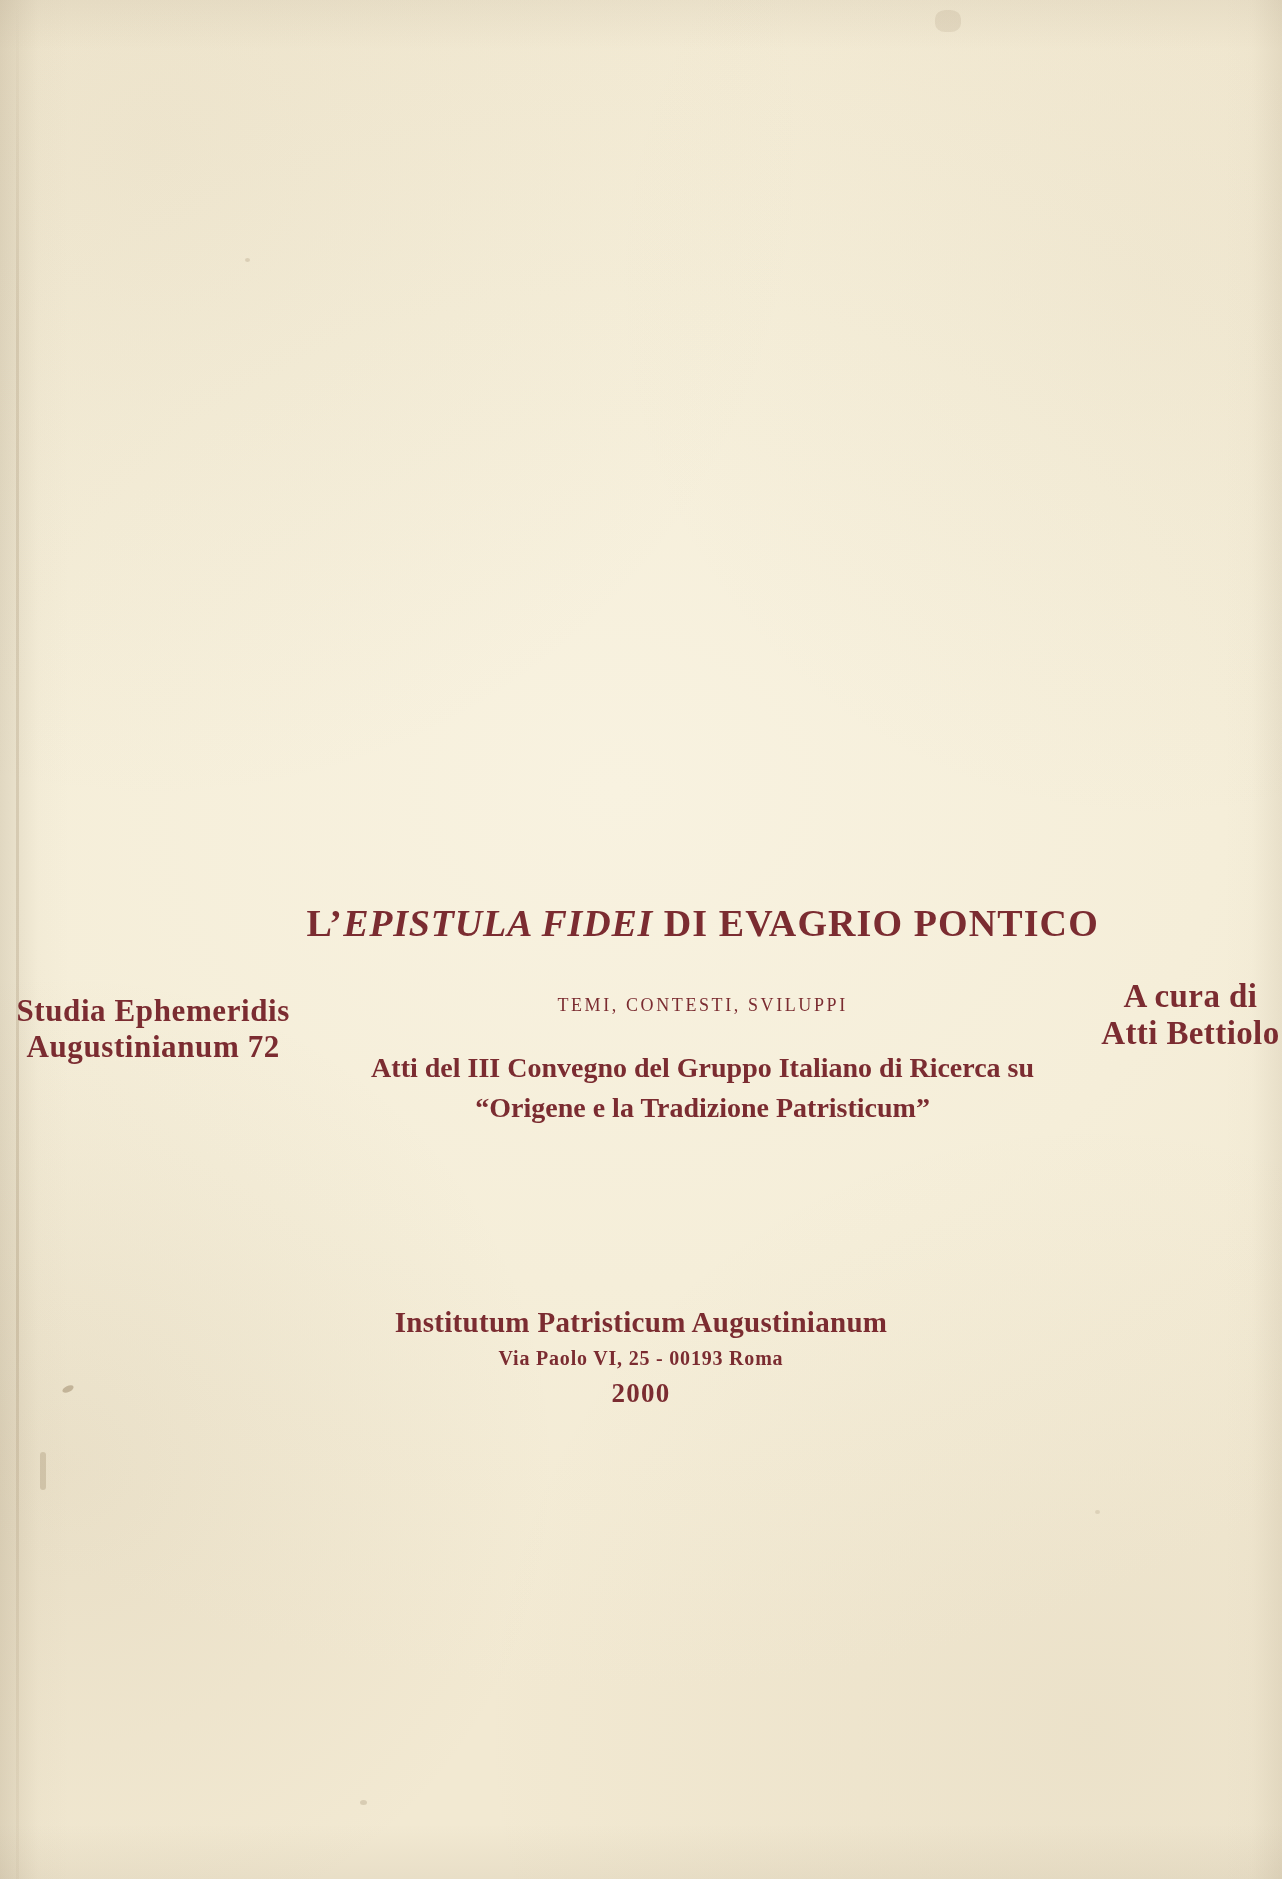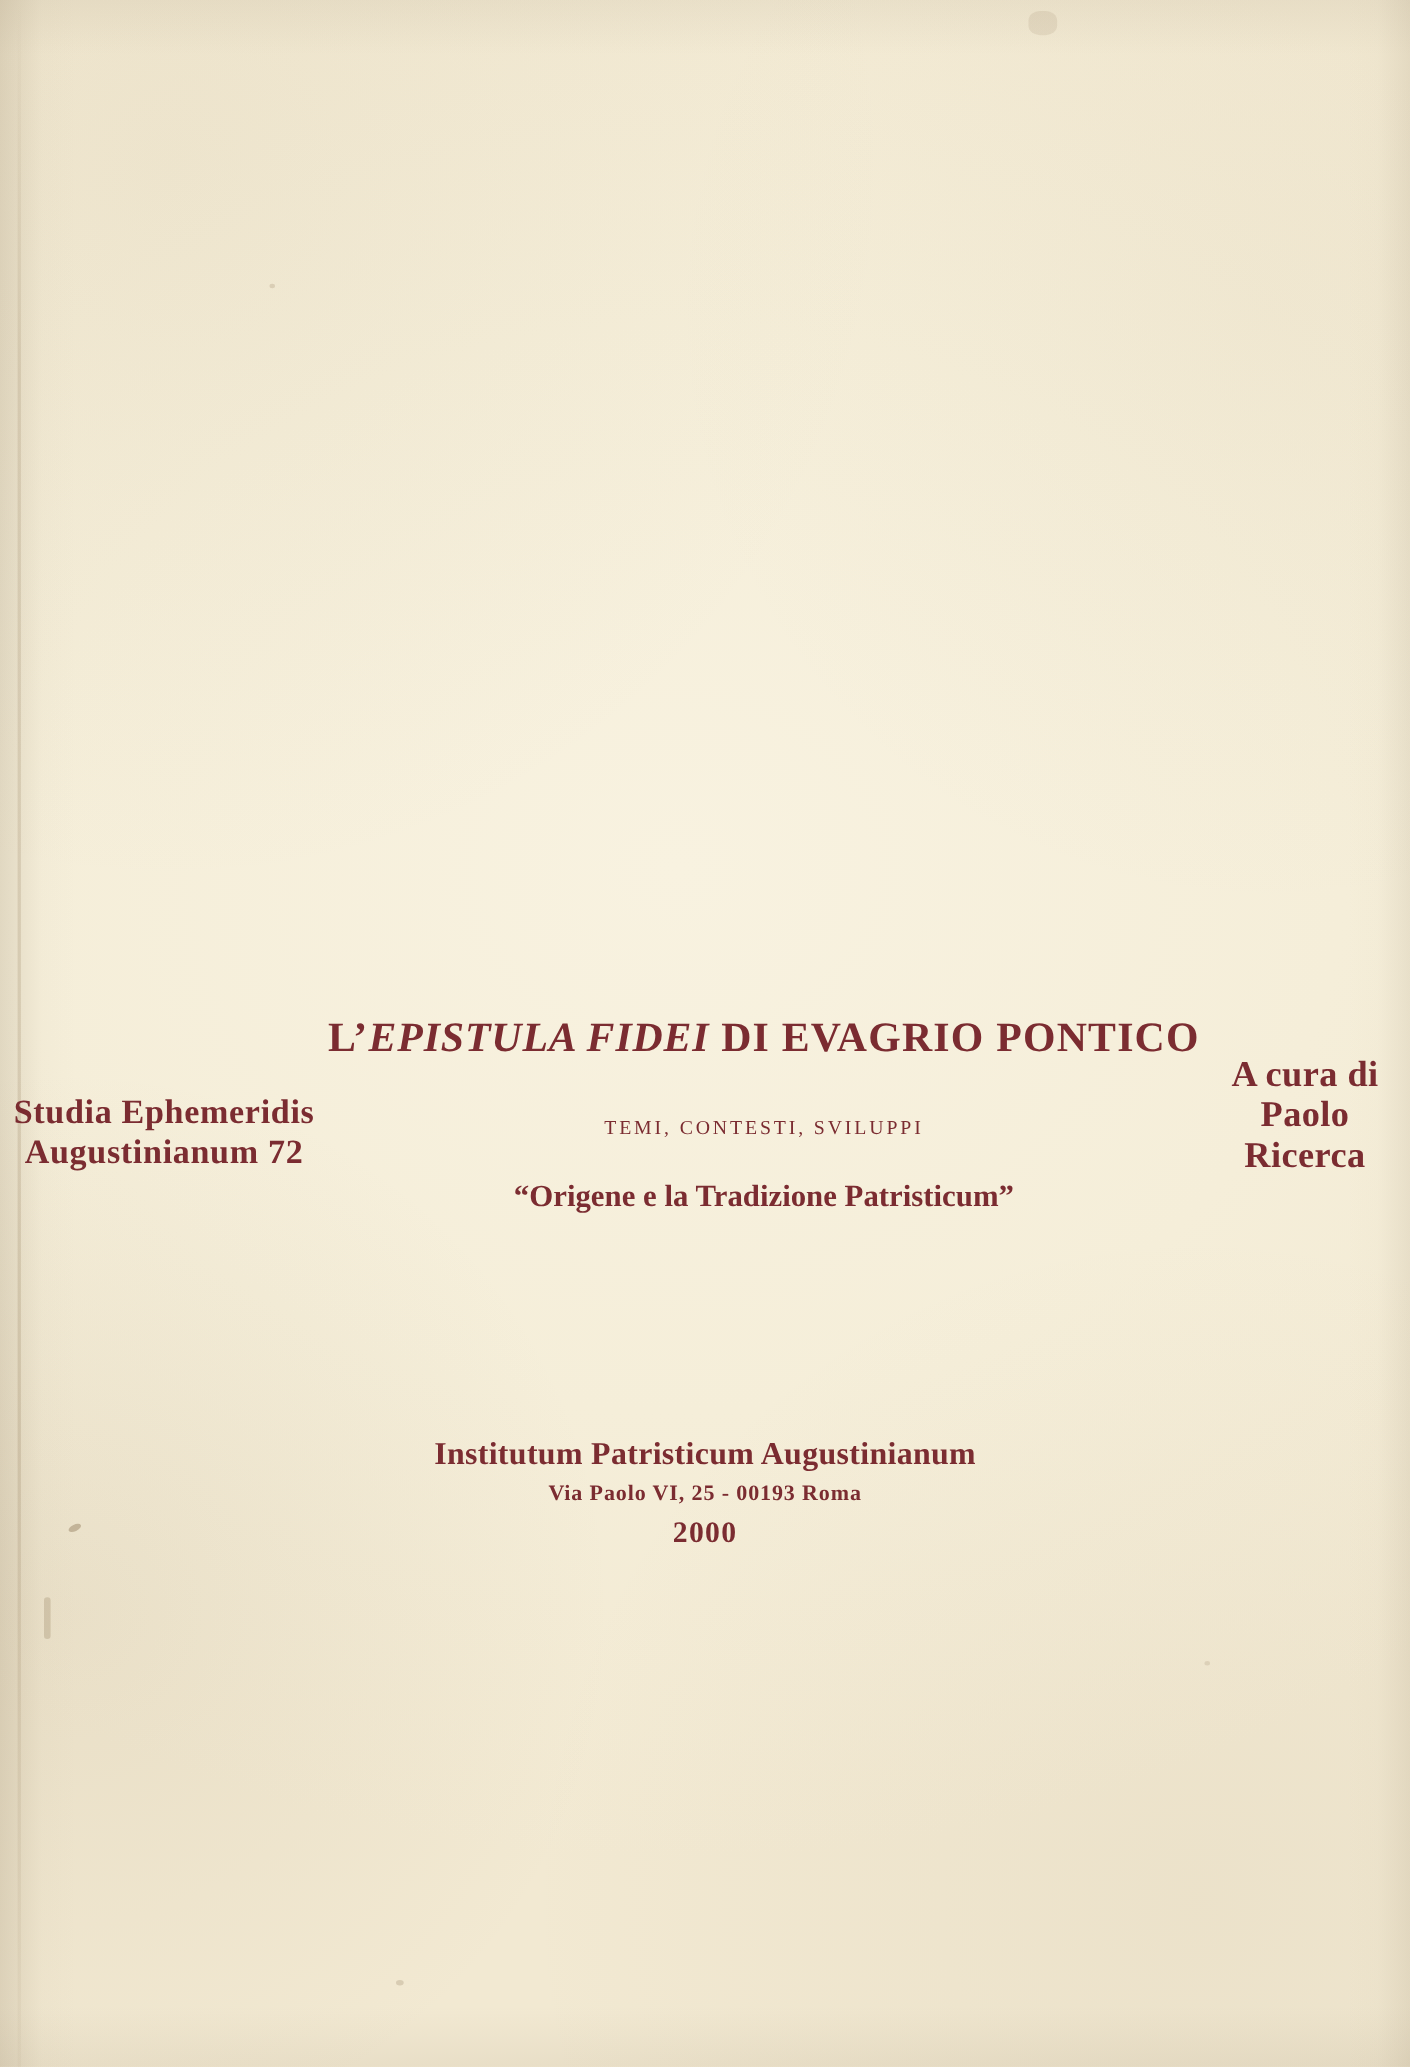--- a/index.html
+++ b/index.html
@@ -173,25 +173,26 @@
   <div class="content">
 
     <div class="series-line">Studia Ephemeridis Augustinianum 72</div>
 
     <div class="title-block">
       <div class="main-title"><span>L’</span><span class="ital">EPISTULA FIDEI</span><span> DI EVAGRIO PONTICO</span></div>
 
       <div class="subtitle">TEMI, CONTESTI, SVILUPPI</div>
 
       <div class="proceedings">
+        <span class="ln1">Atti del III Convegno del Gruppo Italiano di Ricerca su</span>
         <span class="ln2">“Origene e la Tradizione Patristicum”</span>
       </div>
     </div>
 
-    <div class="editor">A cura di Paolo Ricerca</div>
+    <div class="editor">A cura di Atti Bettiolo</div>
   </div>
 
   <div class="imprint">
     <div class="publisher">Institutum Patristicum Augustinianum</div>
     <div class="address">Via Paolo VI, 25 - 00193 Roma</div>
     <div class="year">2000</div>
   </div>
 </div>
 
 </body></html>

